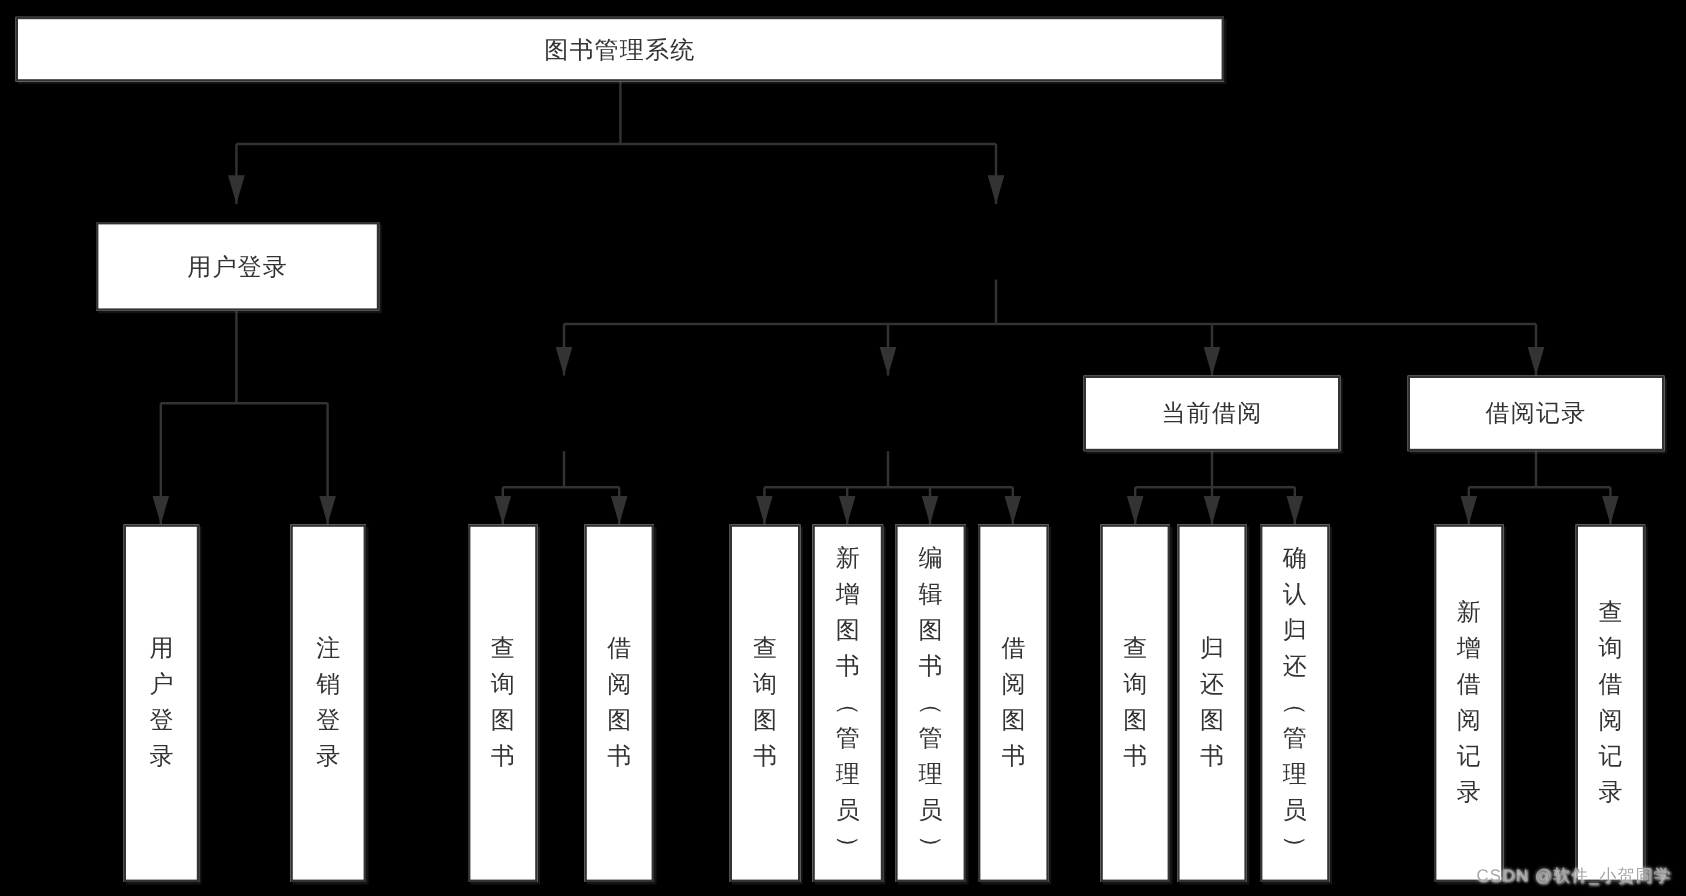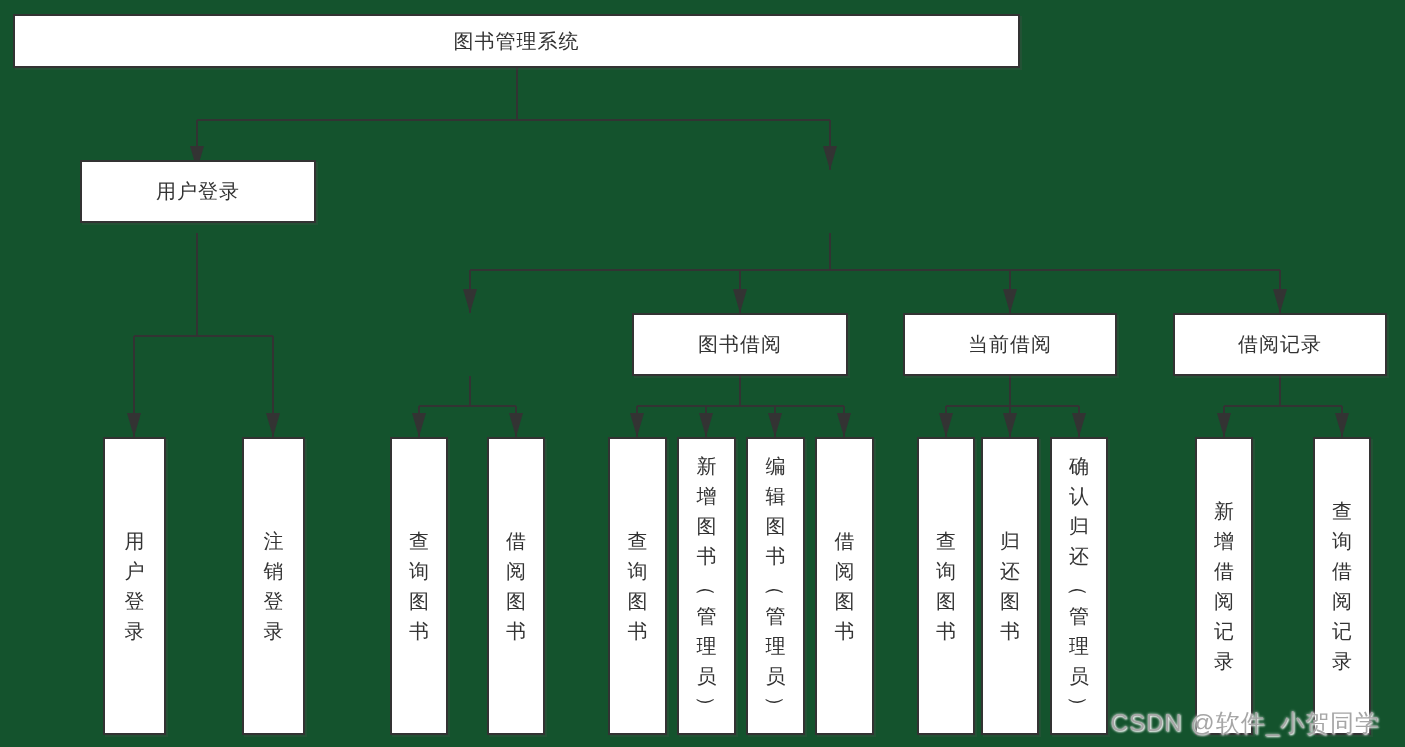--- a/index.html
+++ b/index.html
@@ -5,21 +5,21 @@
   html, body {
     margin: 0;
     padding: 0;
     background: #ffffff;
     font-family: "Liberation Sans", sans-serif;
   }
   .stage {
     position: relative;
     width: 1405px;
     height: 747px;
-    background: #14532d;
+    background: #000000;
     overflow: hidden;
     color: #333333;
   }
   .wires {
     position: absolute;
     left: 0; top: 0;
     width: 1405px;
     height: 747px;
   }
   .node {
@@ -43,23 +43,23 @@
     display: block;
     height: 30px;
     line-height: 30px;
     text-align: center;
   }
   .vtext span.rot {
     transform: rotate(90deg);
   }
   .watermark {
     position: absolute;
-    right: 25px;
+    right: 12px;
     bottom: 8px;
-    font-size: 24px;
+    font-size: 14px;
     color: #a6a6a6;
     letter-spacing: 1px;
     text-shadow: 0 0 3px #ffffff, 1px 1px 2px #ffffff;
     z-index: 5;
   }
 </style>
 </head>
 <body>
 
 <div class="stage">
@@ -109,23 +109,22 @@
 
       <line x1="1280" y1="376" x2="1280" y2="406"></line>
       <line x1="1224" y1="406" x2="1342" y2="406"></line>
       <line x1="1224" y1="406" x2="1224" y2="437" marker-end="url(#arrow)"></line>
       <line x1="1342" y1="406" x2="1342" y2="437" marker-end="url(#arrow)"></line>
     </g>
   </svg>
 
   <div class="node" style="left:13px;top:14px;width:1007px;height:54px">图书管理系统</div>
 
-  <div class="node" style="left:80px;top:160px;width:236px;height:63px">用户登录</div>
-
-  <div class="node" style="left:632px;top:313px;width:216px;height:63px">图书借阅</div>
+  <div class="node" style="left:80px;top:185px;width:236px;height:74px">用户登录</div>
+
   <div class="node" style="left:1173px;top:313px;width:214px;height:63px">借阅记录</div>
   <div class="node" style="left:903px;top:313px;width:214px;height:63px">当前借阅</div>
 
   <div class="node vtext" style="left:103px;top:437px;width:63px;height:298px">
       <span>用</span>
       <span>户</span>
       <span>登</span>
       <span>录</span>
     </div>
   <div class="node vtext" style="left:242px;top:437px;width:63px;height:298px">

